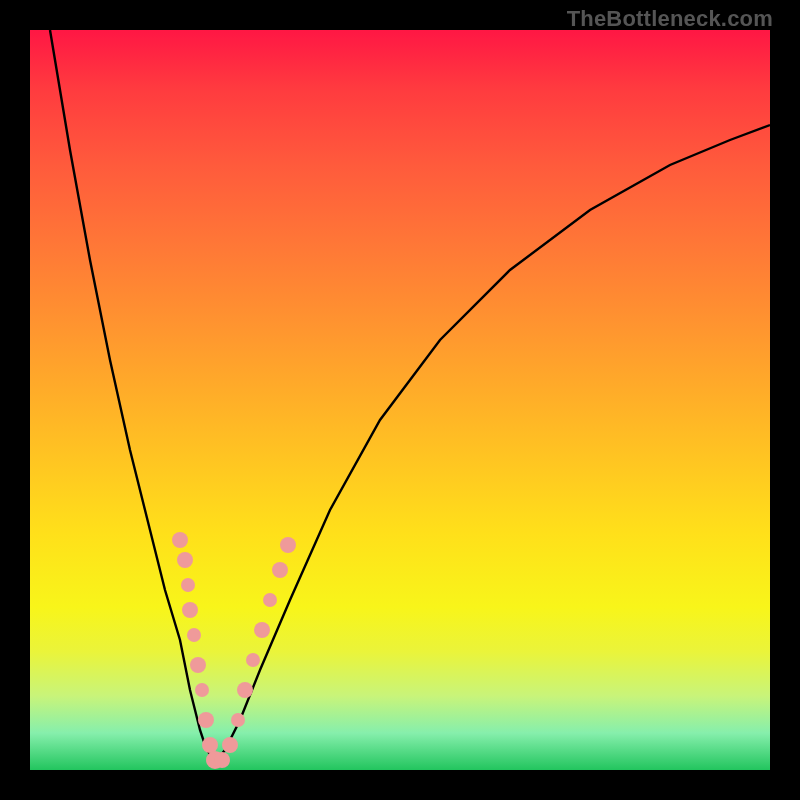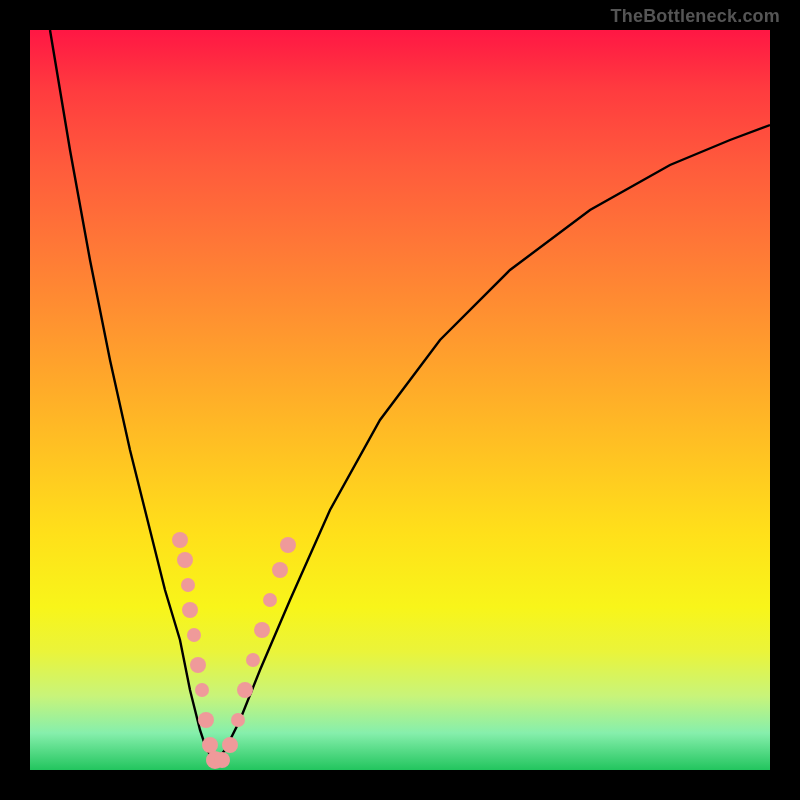--- a/index.html
+++ b/index.html
@@ -29,23 +29,23 @@
       #f8f51a 78%,
       #eaf43a 84%,
       #c8f47a 90%,
       #86efac 95%,
       #22c55e 100%
     );
   }
   .watermark {
     position: absolute;
     top: 6px;
-    right: 20px;
+    right: 27px;
     color: #555;
-    font-size: 18px;
+    font-size: 22px;
     font-weight: 600;
     letter-spacing: 0.2px;
   }
   svg.curve {
     position: absolute;
     left: 30px;
     top: 30px;
     width: 740px;
     height: 740px;
     pointer-events: none;

